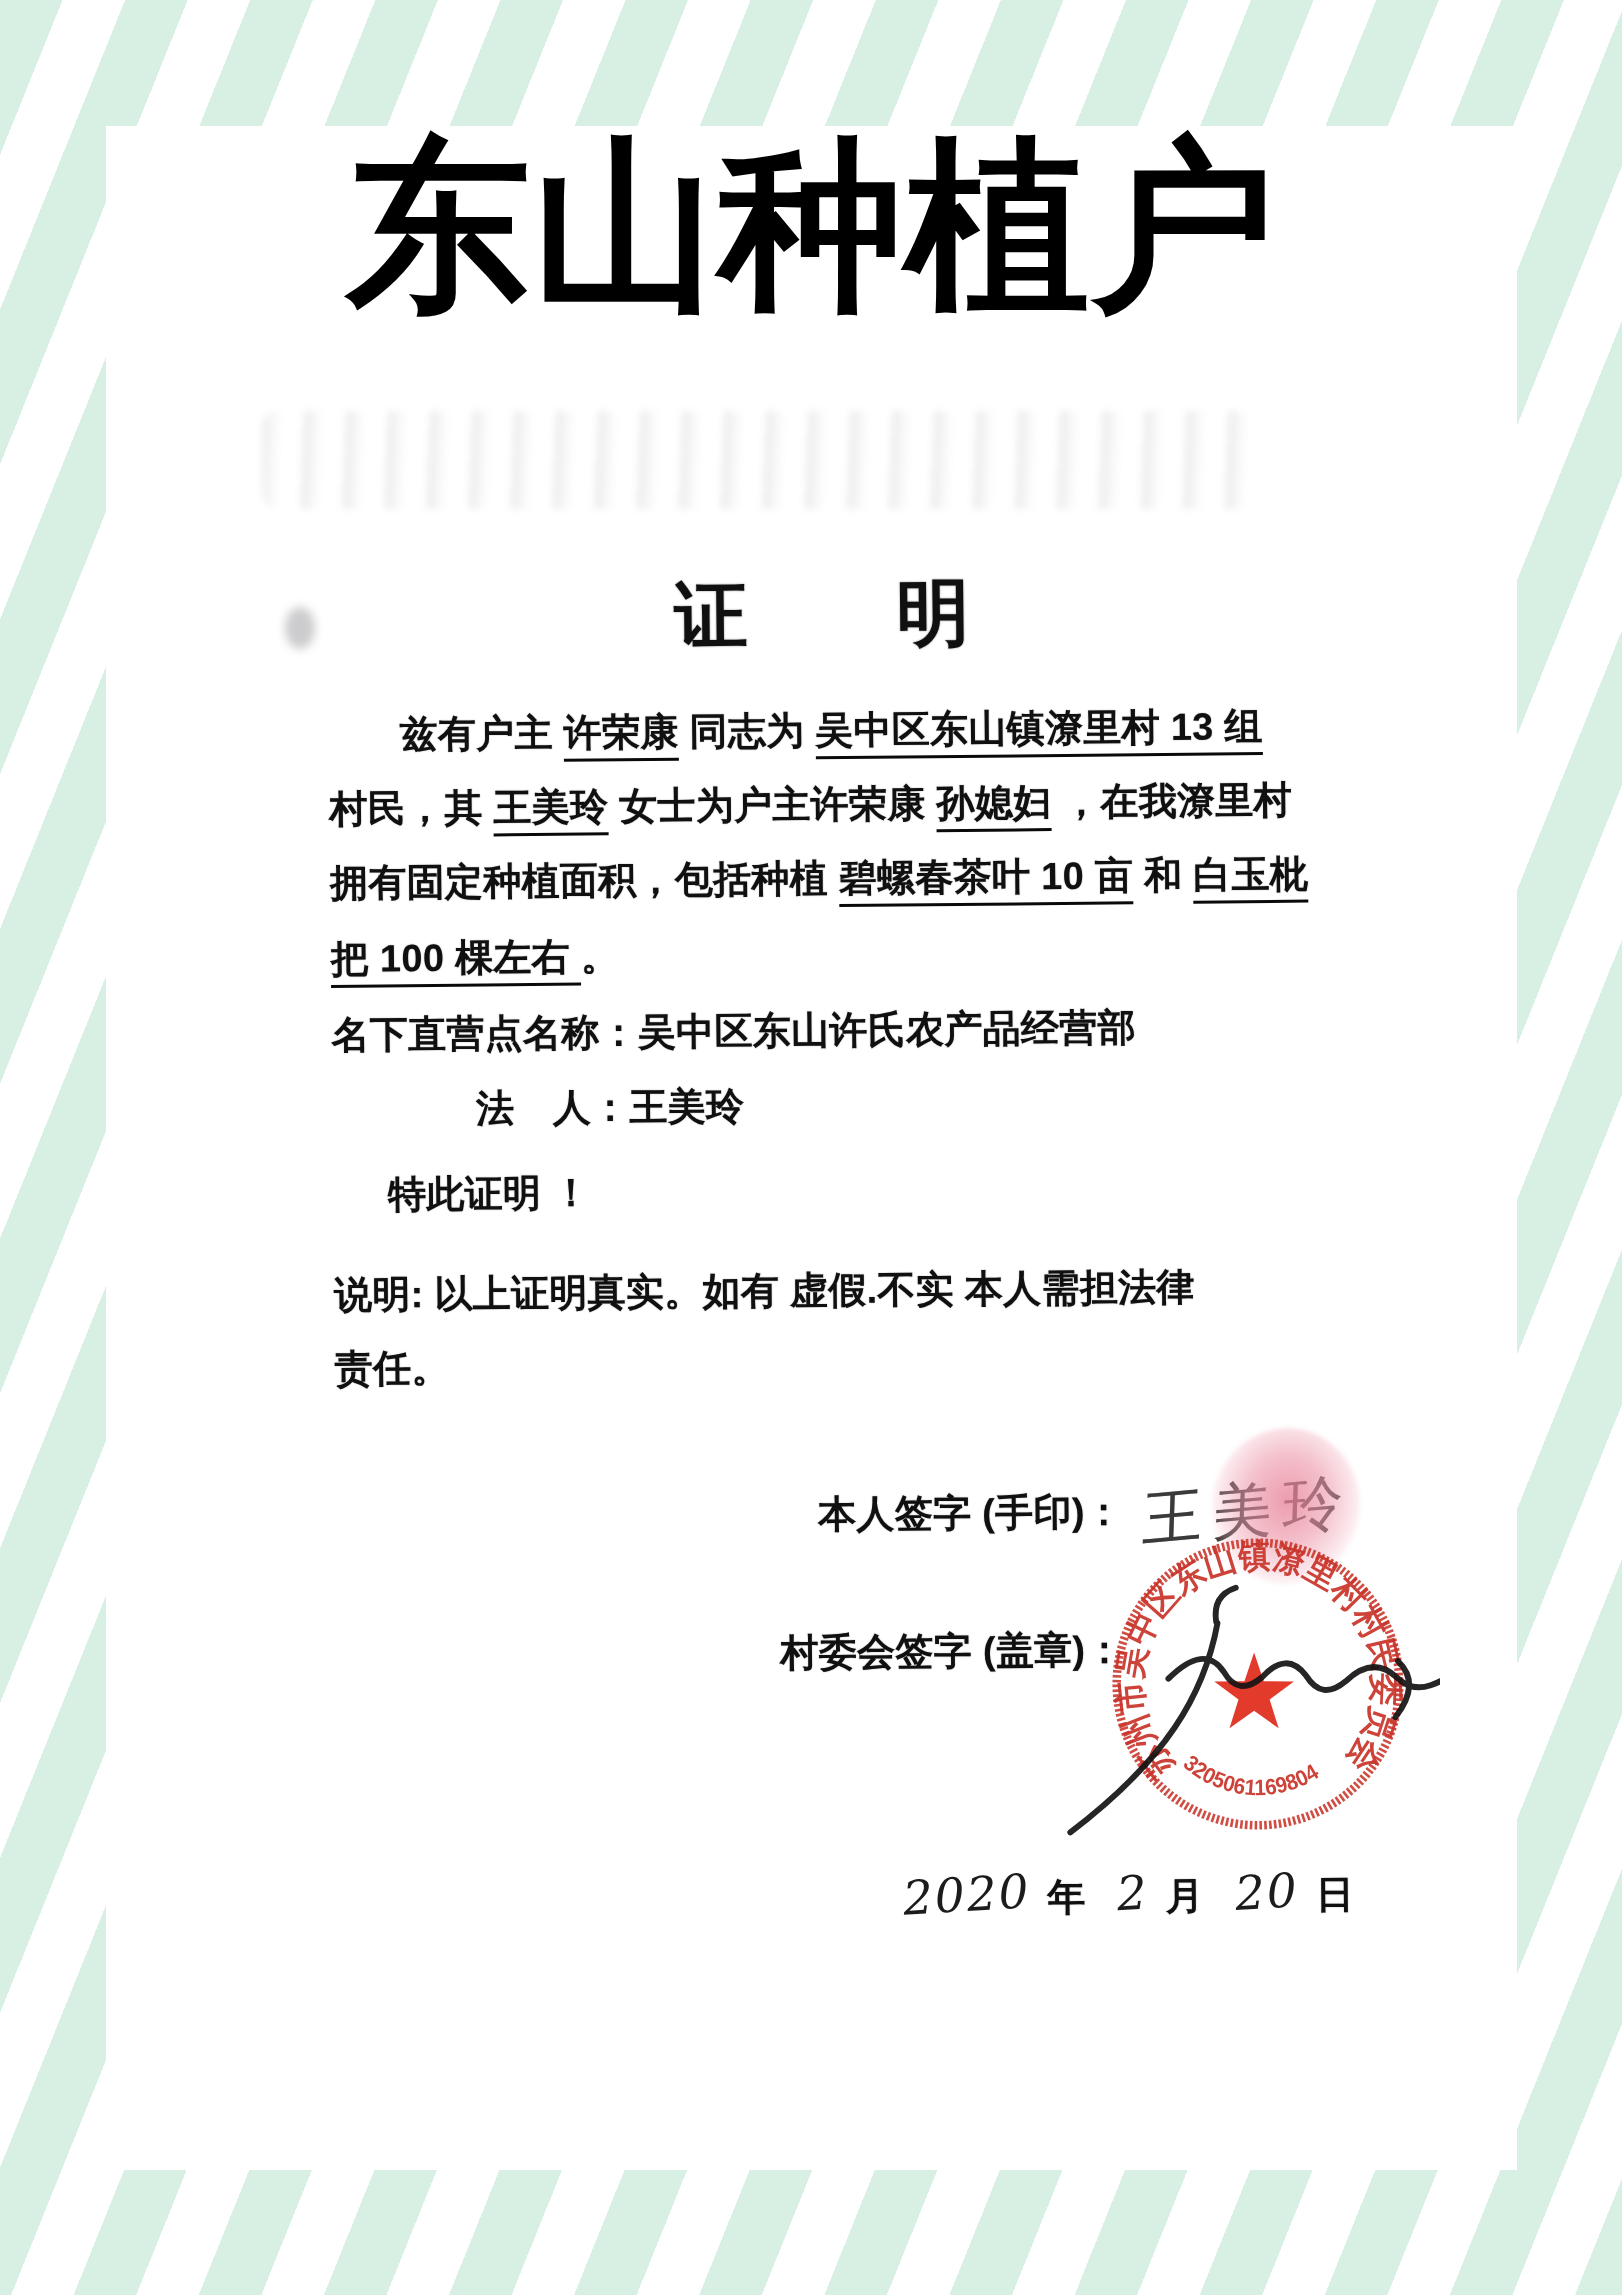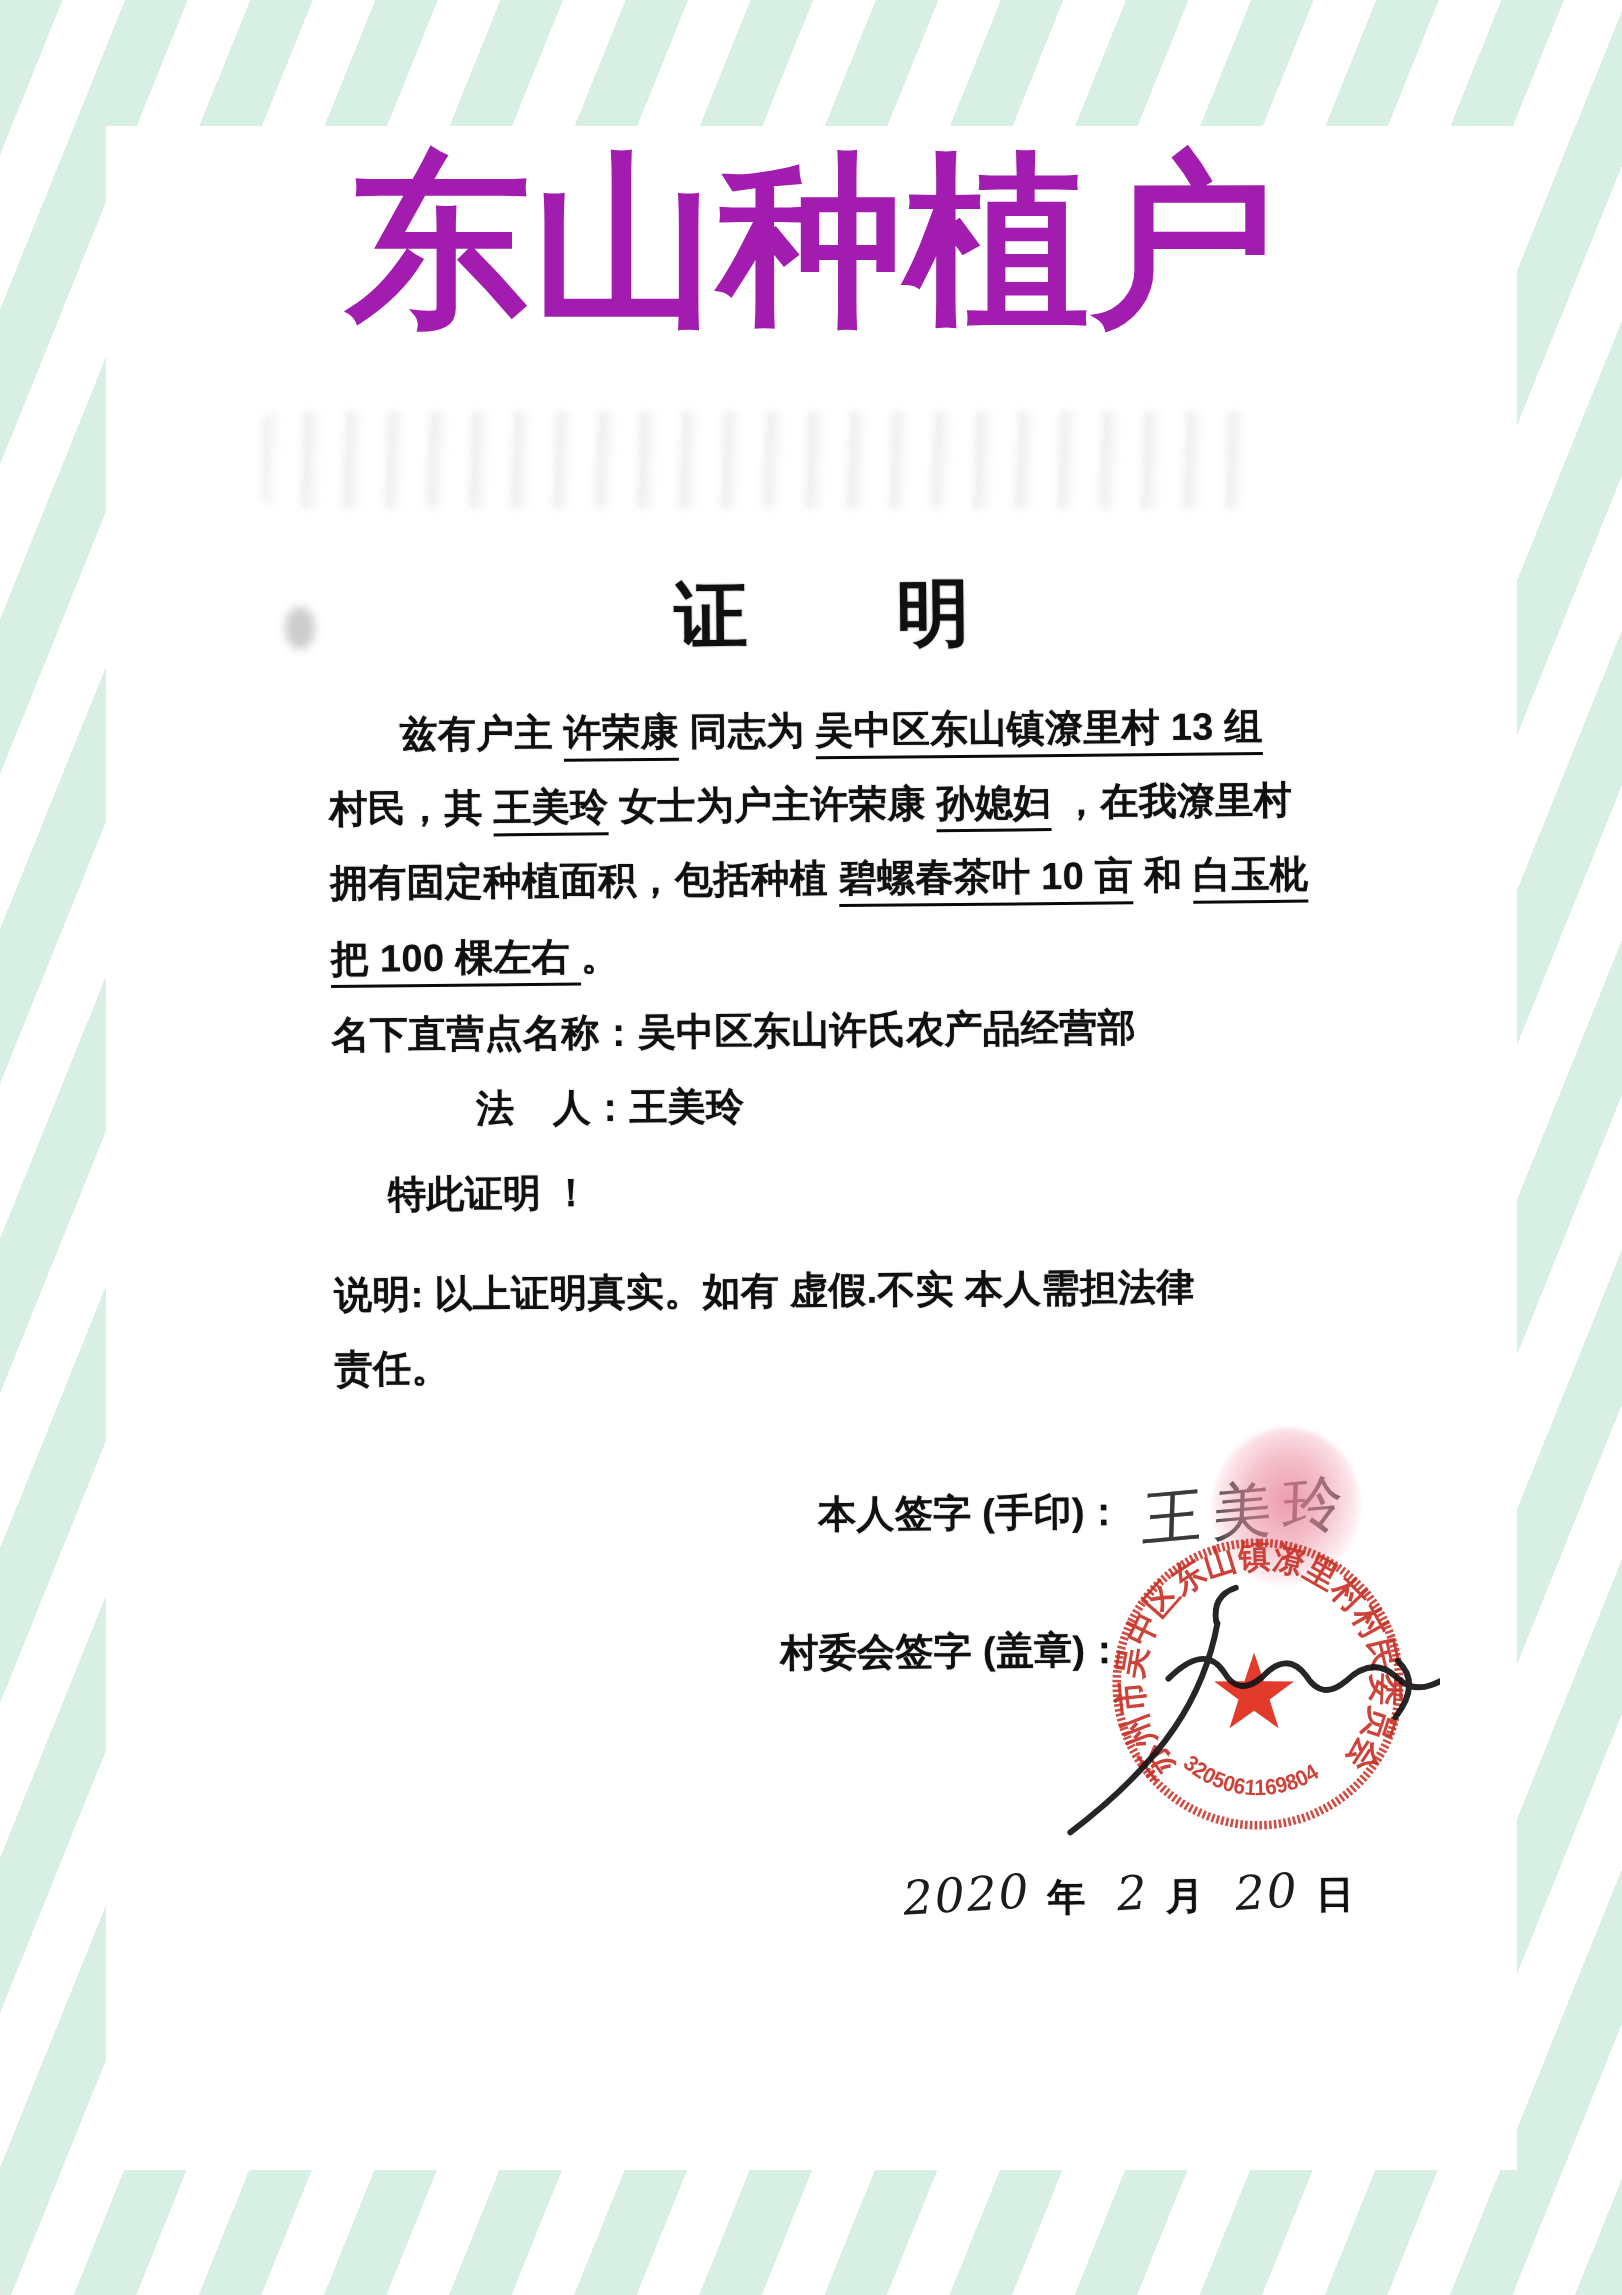--- a/index.html
+++ b/index.html
@@ -10,22 +10,22 @@
       #d8f0e3 0px, #d8f0e3 58px,
       #ffffff 58px, #ffffff 116px);
   }
   .paper{
     position:absolute;left:106px;top:126px;width:1411px;height:2044px;
     background:#ffffff;
   }
   .banner-title{
     position:absolute;left:0;top:149px;width:100%;
     text-align:center;
-    font-family:Liberation Sans, sans-serif;
-    font-weight:900;font-size:185px;line-height:1;color:#a21caf;
+    font-family:Liberation Mono, monospace;
+    font-weight:900;font-size:185px;line-height:1;color:#000000;
     letter-spacing:1.3px;white-space:pre;
   }
   
   .ghost-band{
     position:absolute;left:262px;top:411px;width:988px;height:98px;
     background:repeating-linear-gradient(92deg,
       rgba(95,95,100,0.26) 0px, rgba(95,95,100,0.10) 10.5px,
       rgba(255,255,255,0) 19.6px, rgba(255,255,255,0) 42px);
     filter:blur(3.9px);opacity:.5;border-radius:15.7px;
   }

